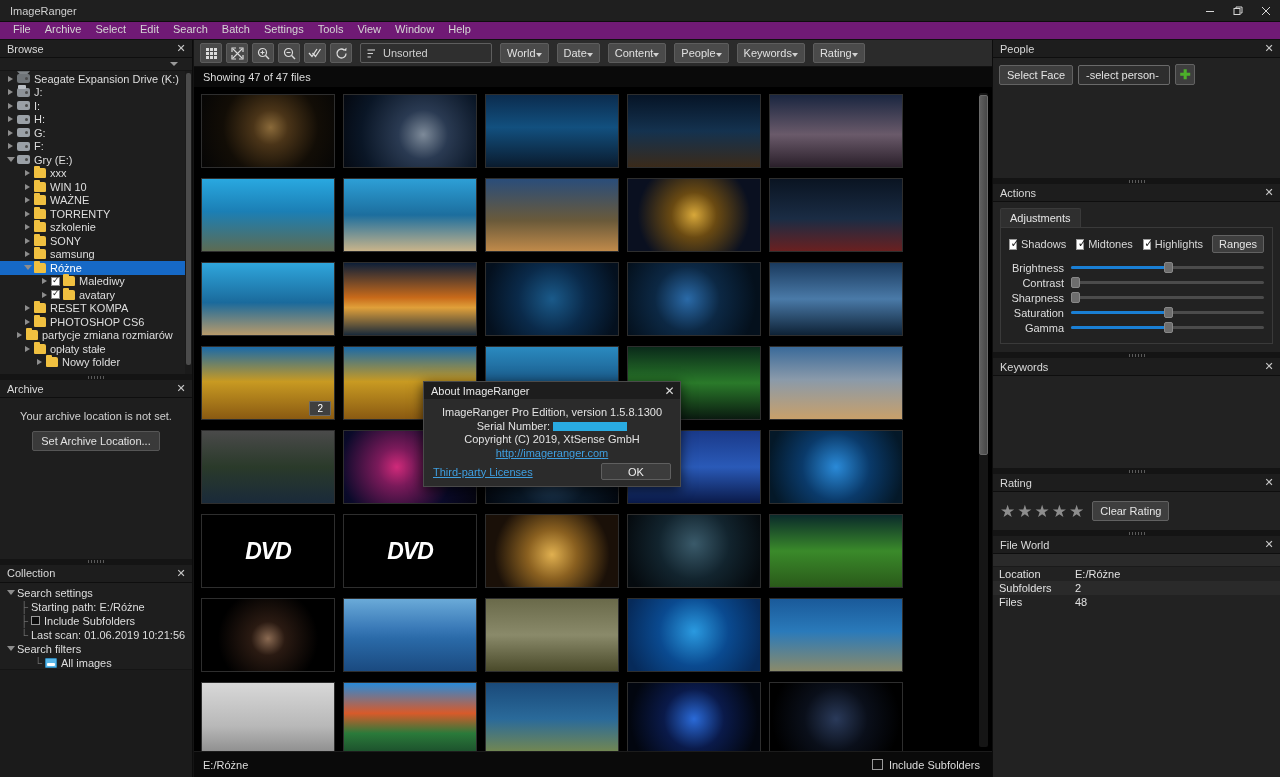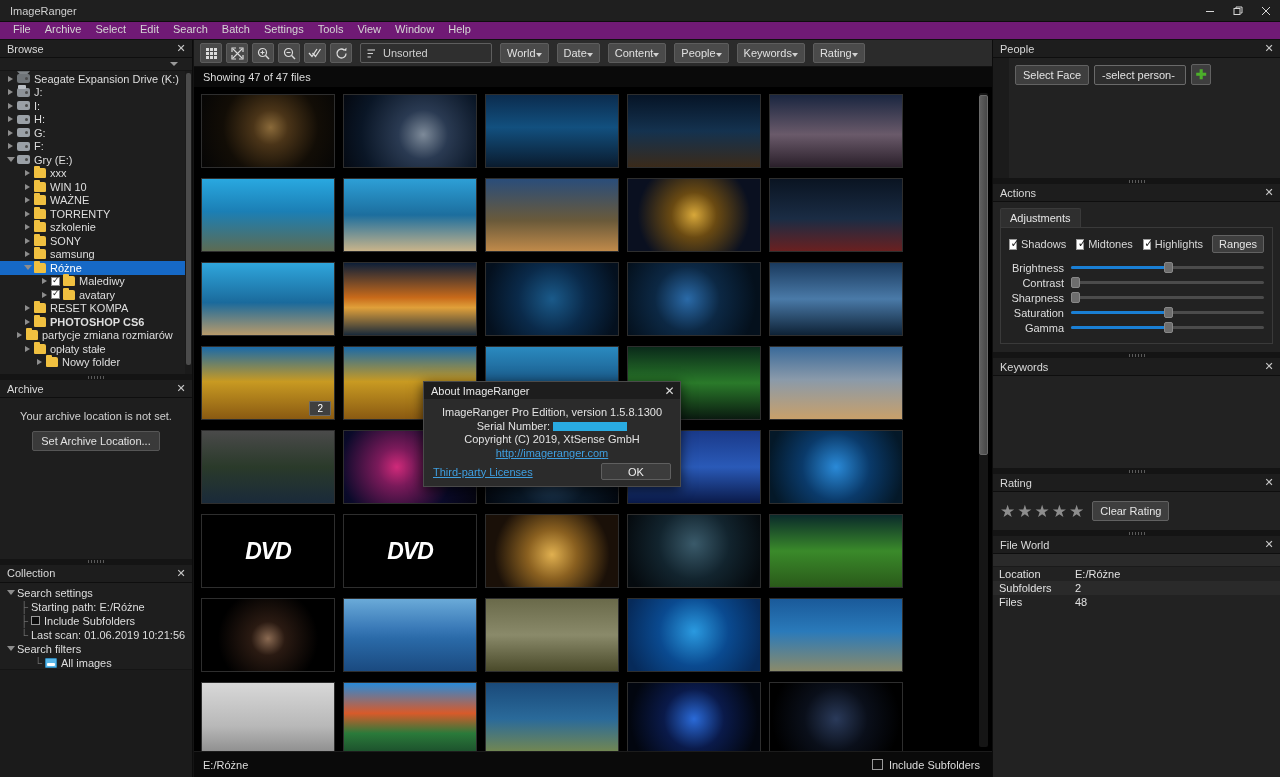--- a/index.html
+++ b/index.html
@@ -117,21 +117,21 @@
     background:linear-gradient(90deg,#5f5f5f,#484848); border:1px solid #6a6a6a; border-radius:2px; }
   .botbar { height:26px; background:#0a0a0a; border-top:1px solid #1c1c1c; display:flex;
     align-items:center; padding:0 12px 0 9px; font-size:11px; color:#dcdcdc; }
   .botbar .spacer { flex:1; }
   .ckbox { width:11px;height:11px;border:1px solid #9a9a9a; background:#0d0d0d; margin-right:6px; }
 
   
   .rightdock { position:absolute; right:0; top:40px; width:288px; bottom:0; background:#1b1b1b;
     border-left:1px solid #0c0c0c; display:flex; flex-direction:column; }
   .rbody { background:#222; }
-  .people-body { height:120px; padding:6px;margin-left:16px; }
+  .people-body { height:120px; padding:6px; }
   .sbtn { background:#3e3e3e; border:1px solid #626262; color:#e4e4e4; font-size:11px;
     padding:3px 7px; border-radius:2px; font-family:"Liberation Sans", sans-serif; }
   .pselect { background:#2e2e2e; border:1px solid #6a6a6a; color:#e2e2e2; font-size:11px;
     padding:3px 7px; border-radius:2px; min-width:92px; }
   .plus { width:20px;height:21px;background:#3e3e3e;border:1px solid #626262;border-radius:2px;
     color:#4caf2a; font-size:13px; display:flex;align-items:center;justify-content:center; font-weight:bold;}
   .actions-body { padding:6px 7px 8px 7px; }
   .act-row { display:flex; gap:5px; margin-bottom:7px; }
   .tabrow { display:flex; }
   .tab { background:#2f2f2f; color:#e6e6e6; font-size:11px; padding:3px 9px;
@@ -346,21 +346,21 @@
             <span class="folder"></span>
             <span class="tw">avatary</span>
           </div>
           <div class="trow" style="padding-left: 21px;">
             <span class="arrow ">
               <i></i>
             </span>
             <span class="folder"></span>
             <span class="tw">RESET KOMPA</span>
           </div>
-          <div class="trow" style="padding-left: 21px; font-weight: bold;">
+          <div class="trow" style="padding-left: 21px;">
             <span class="arrow ">
               <i></i>
             </span>
             <span class="folder"></span>
             <span class="tw">PHOTOSHOP CS6</span>
           </div>
           <div class="trow" style="padding-left: 13px;">
             <span class="arrow ">
               <i></i>
             </span>

